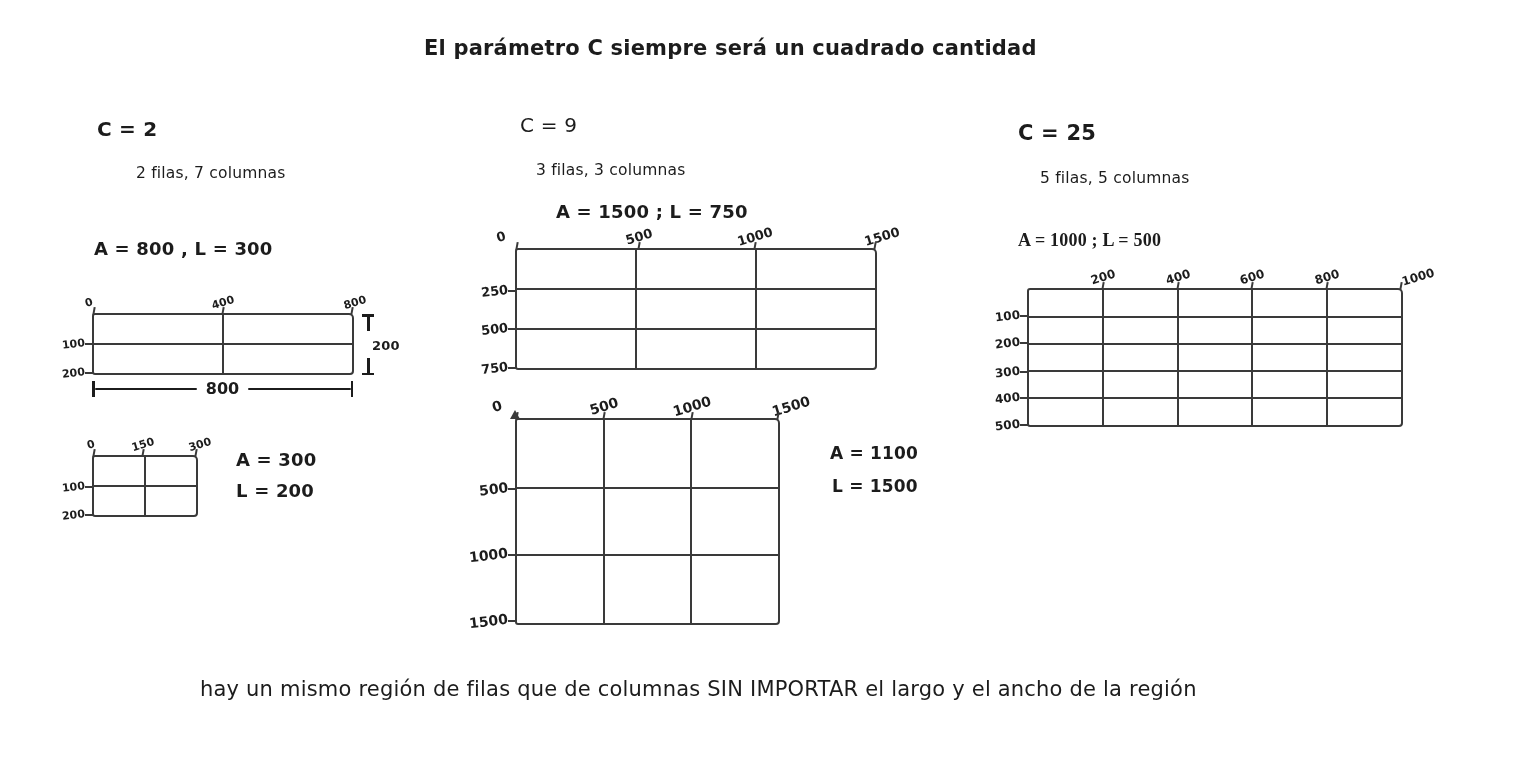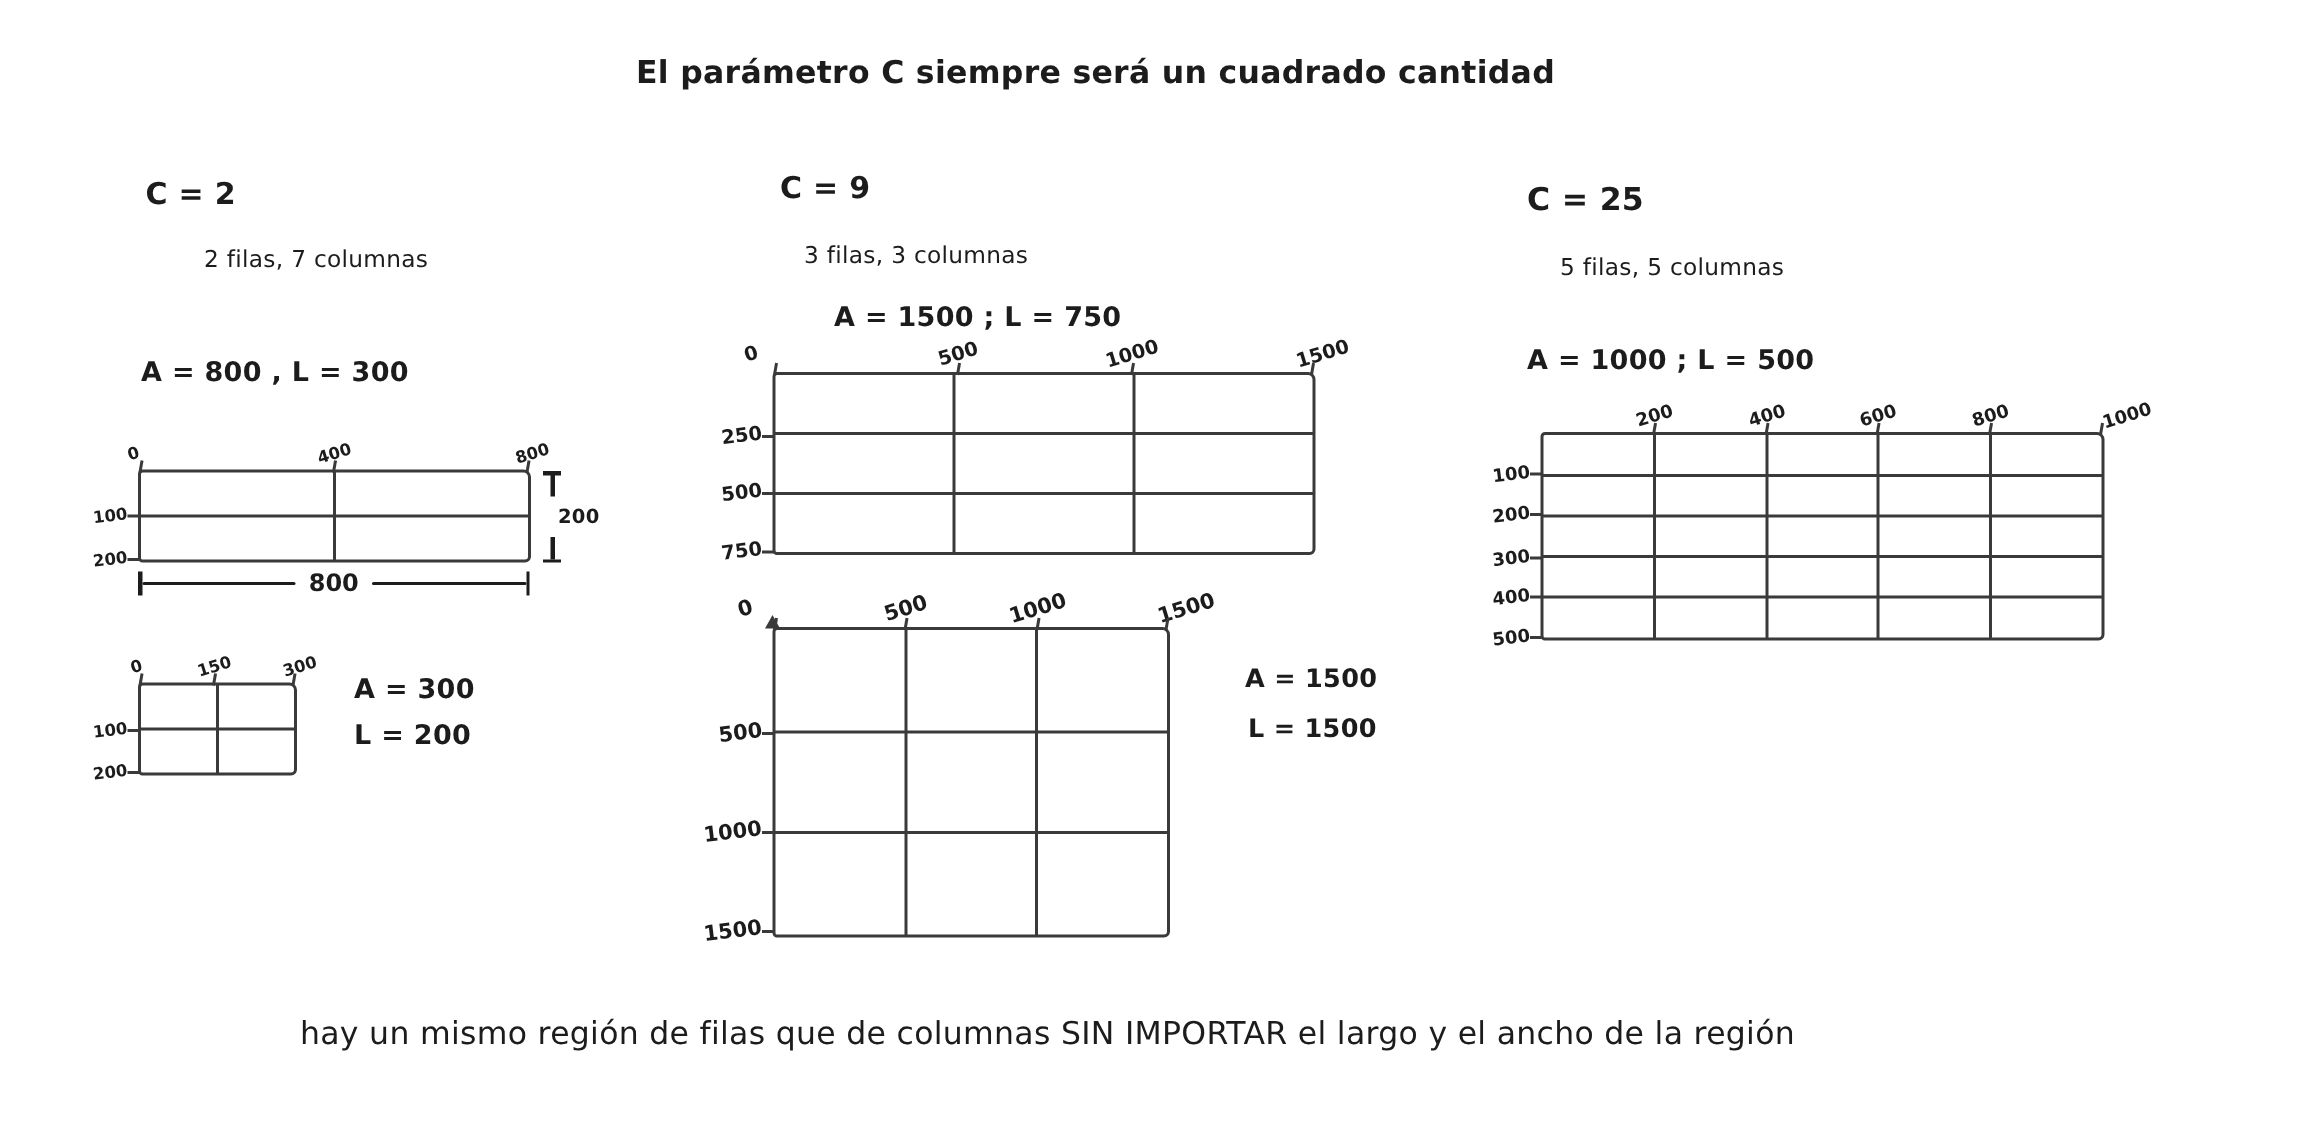--- a/index.html
+++ b/index.html
@@ -11,26 +11,26 @@
 
   
   .title{left:424px;top:36px;font-size:21px;font-weight:600;}
   .footer1{left:205px;top:647px;font-size:21px;font-weight:500;}
   .footer2{left:200px;top:677px;font-size:21px;font-weight:500;}
 
   
   .s1-h{left:97px;top:117px;font-size:20px;font-weight:600;}
   .s1-s{left:136px;top:164px;font-size:15.5px;font-weight:500;}
   .s1-p{left:94px;top:238px;font-size:18px;font-weight:700;}
-  .s2-h{left:520px;top:113px;font-size:20px;font-weight:700;}
+  .s2-h{left:520px;top:113px;font-size:20px;font-weight:400;}
   .s2-s{left:536px;top:161px;font-size:15.5px;font-weight:500;}
   .s2-p{left:556px;top:201px;font-size:18px;font-weight:700;}
   .s3-h{left:1018px;top:121px;font-size:21px;font-weight:600;}
   .s3-s{left:1040px;top:169px;font-size:15.5px;font-weight:500;}
-  .s3-p{left:1018px;top:230px;font-size:18px;font-weight:700;}
+  .s3-p{left:1018px;top:230px;font-size:18px;font-weight:700;font-family:Liberation Serif, serif;}
 
   
   .ann-c4a{left:236px;top:449px;font-size:18px;font-weight:700;}
   .ann-c4b{left:236px;top:480px;font-size:18px;font-weight:700;}
   .ann-c9a{left:830px;top:443px;font-size:17px;font-weight:700;}
   .ann-c9b{left:832px;top:476px;font-size:17px;font-weight:700;}
 
   
   .grid{position:absolute;border:2px solid #3a3a3a;border-radius:3px 5px 4px 3px;box-sizing:border-box;}
   .gl{position:absolute;background:#3a3a3a;}
@@ -197,18 +197,18 @@
   <div class="dimh">
     <div class="cap"></div>
     <div class="seg"></div>
     <span class="lbl">800</span>
     <div class="seg"></div>
     <div class="cap"></div>
   </div>
 
   <div class="hand ann-c4a">A = 300</div>
   <div class="hand ann-c4b">L = 200</div>
-  <div class="hand ann-c9a">A = 1500</div>
+  <div class="hand ann-c9a">A = 1100</div>
   <div class="hand ann-c9b">L = 1500</div>
 
   <div class="hand footer2">hay un mismo región de filas que de columnas SIN IMPORTAR el largo y el ancho de la región</div>
 
 </div>
 
 </body></html>

